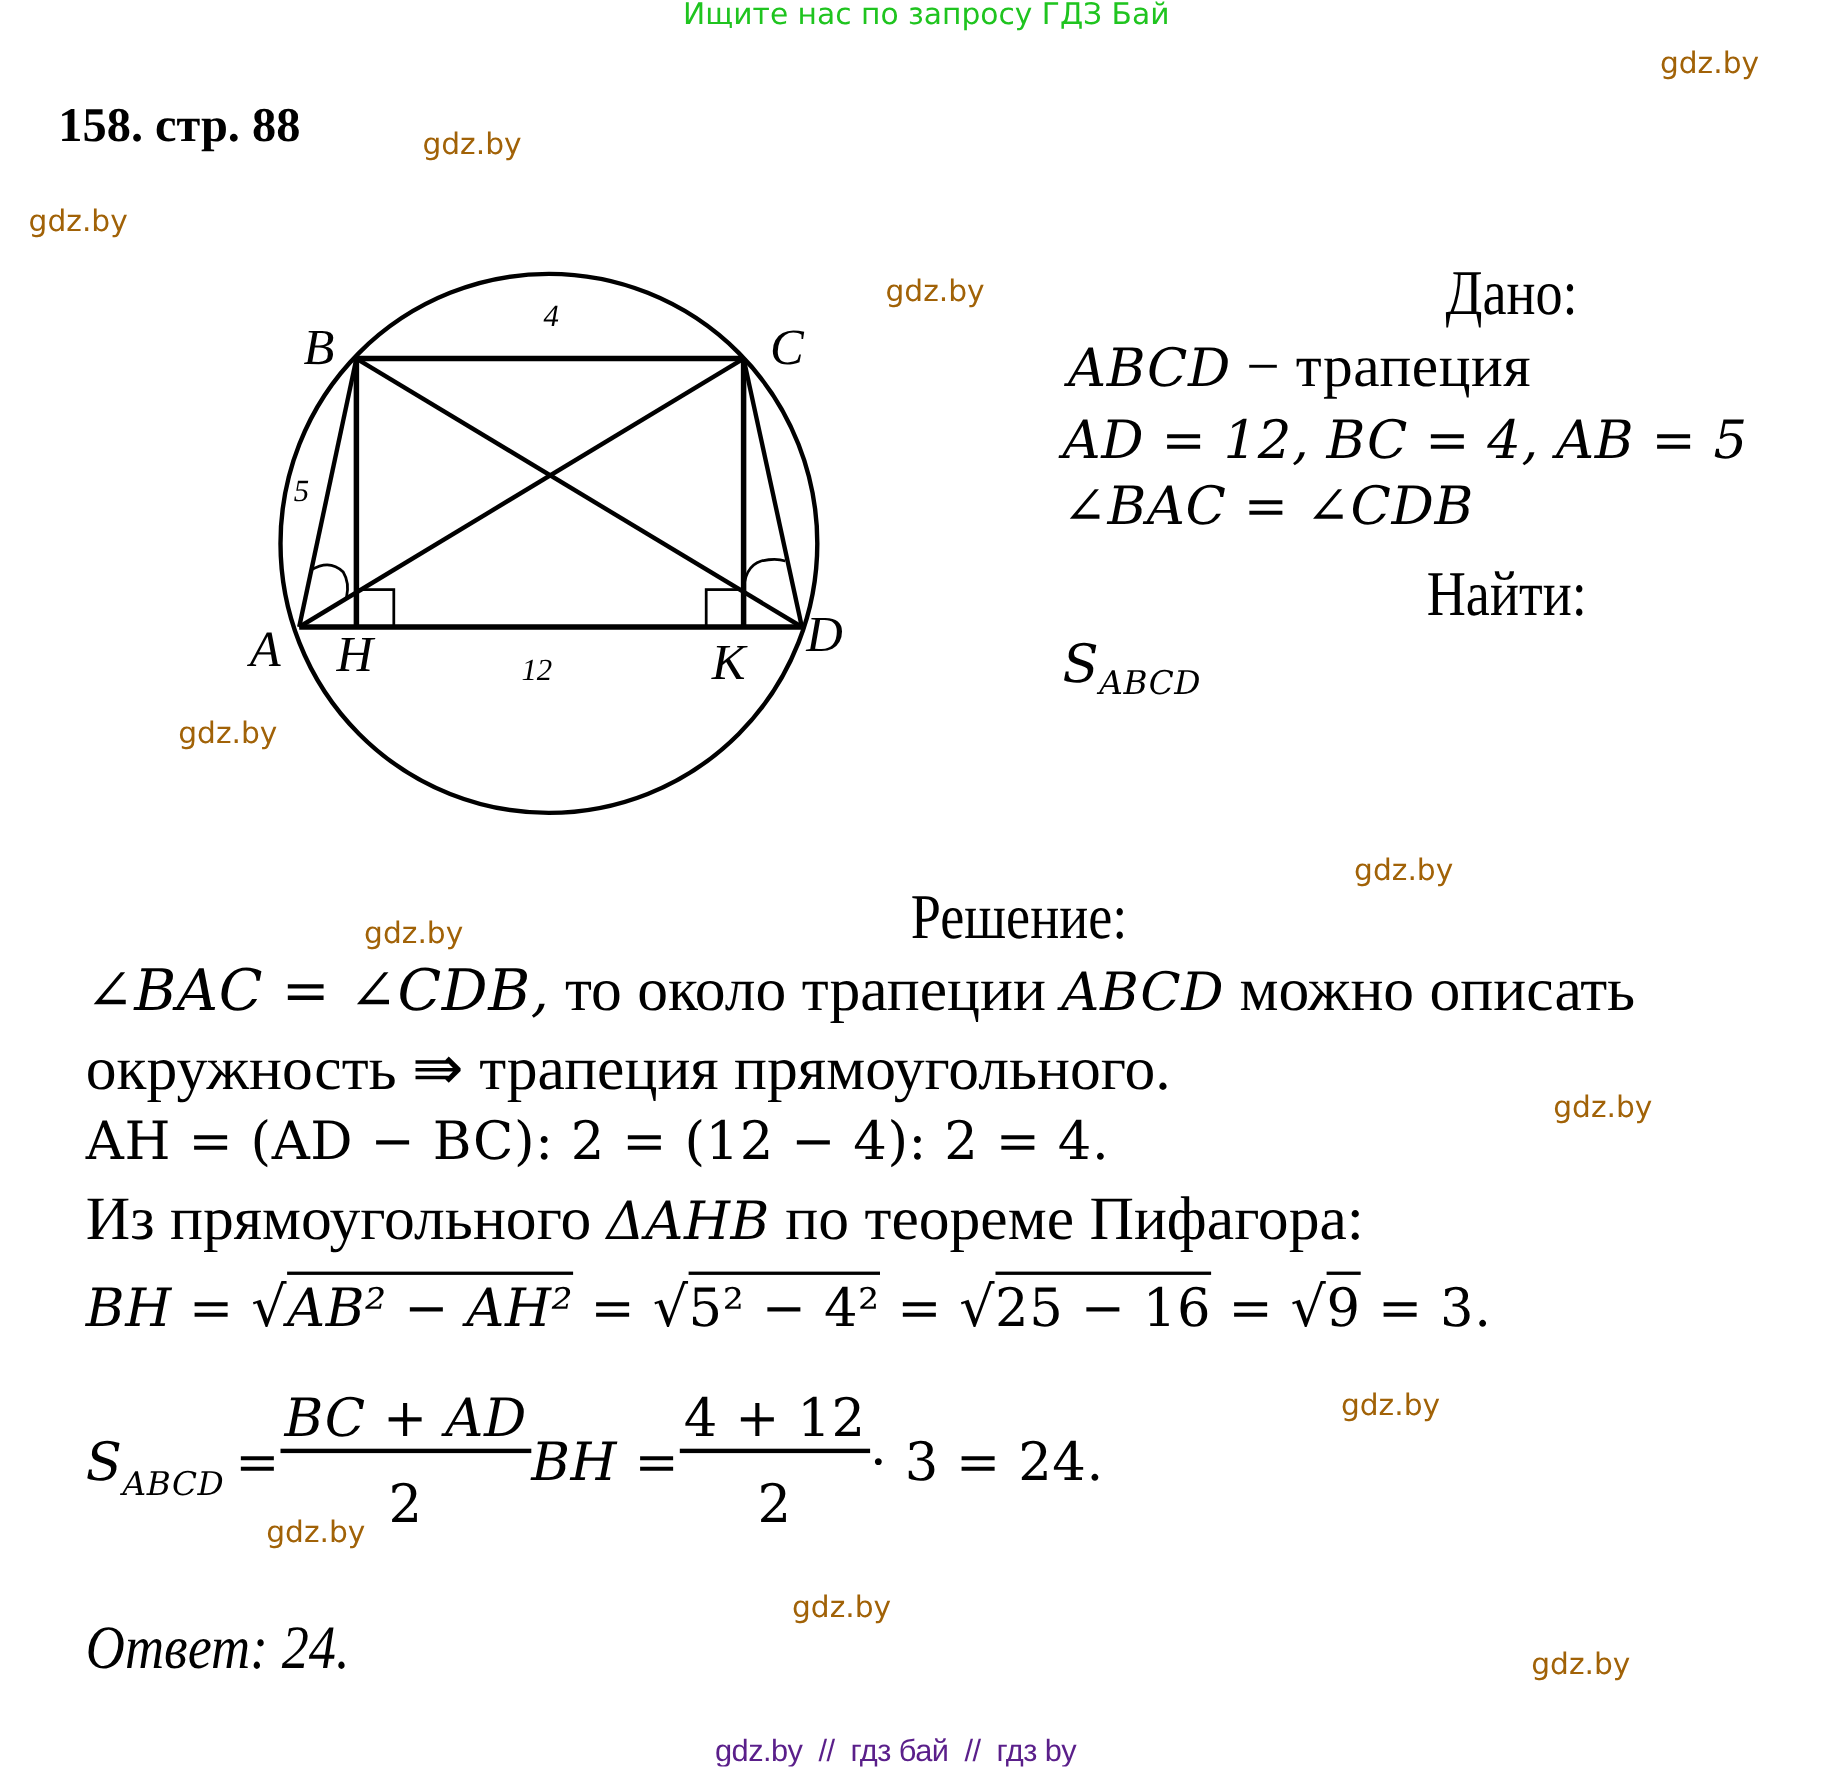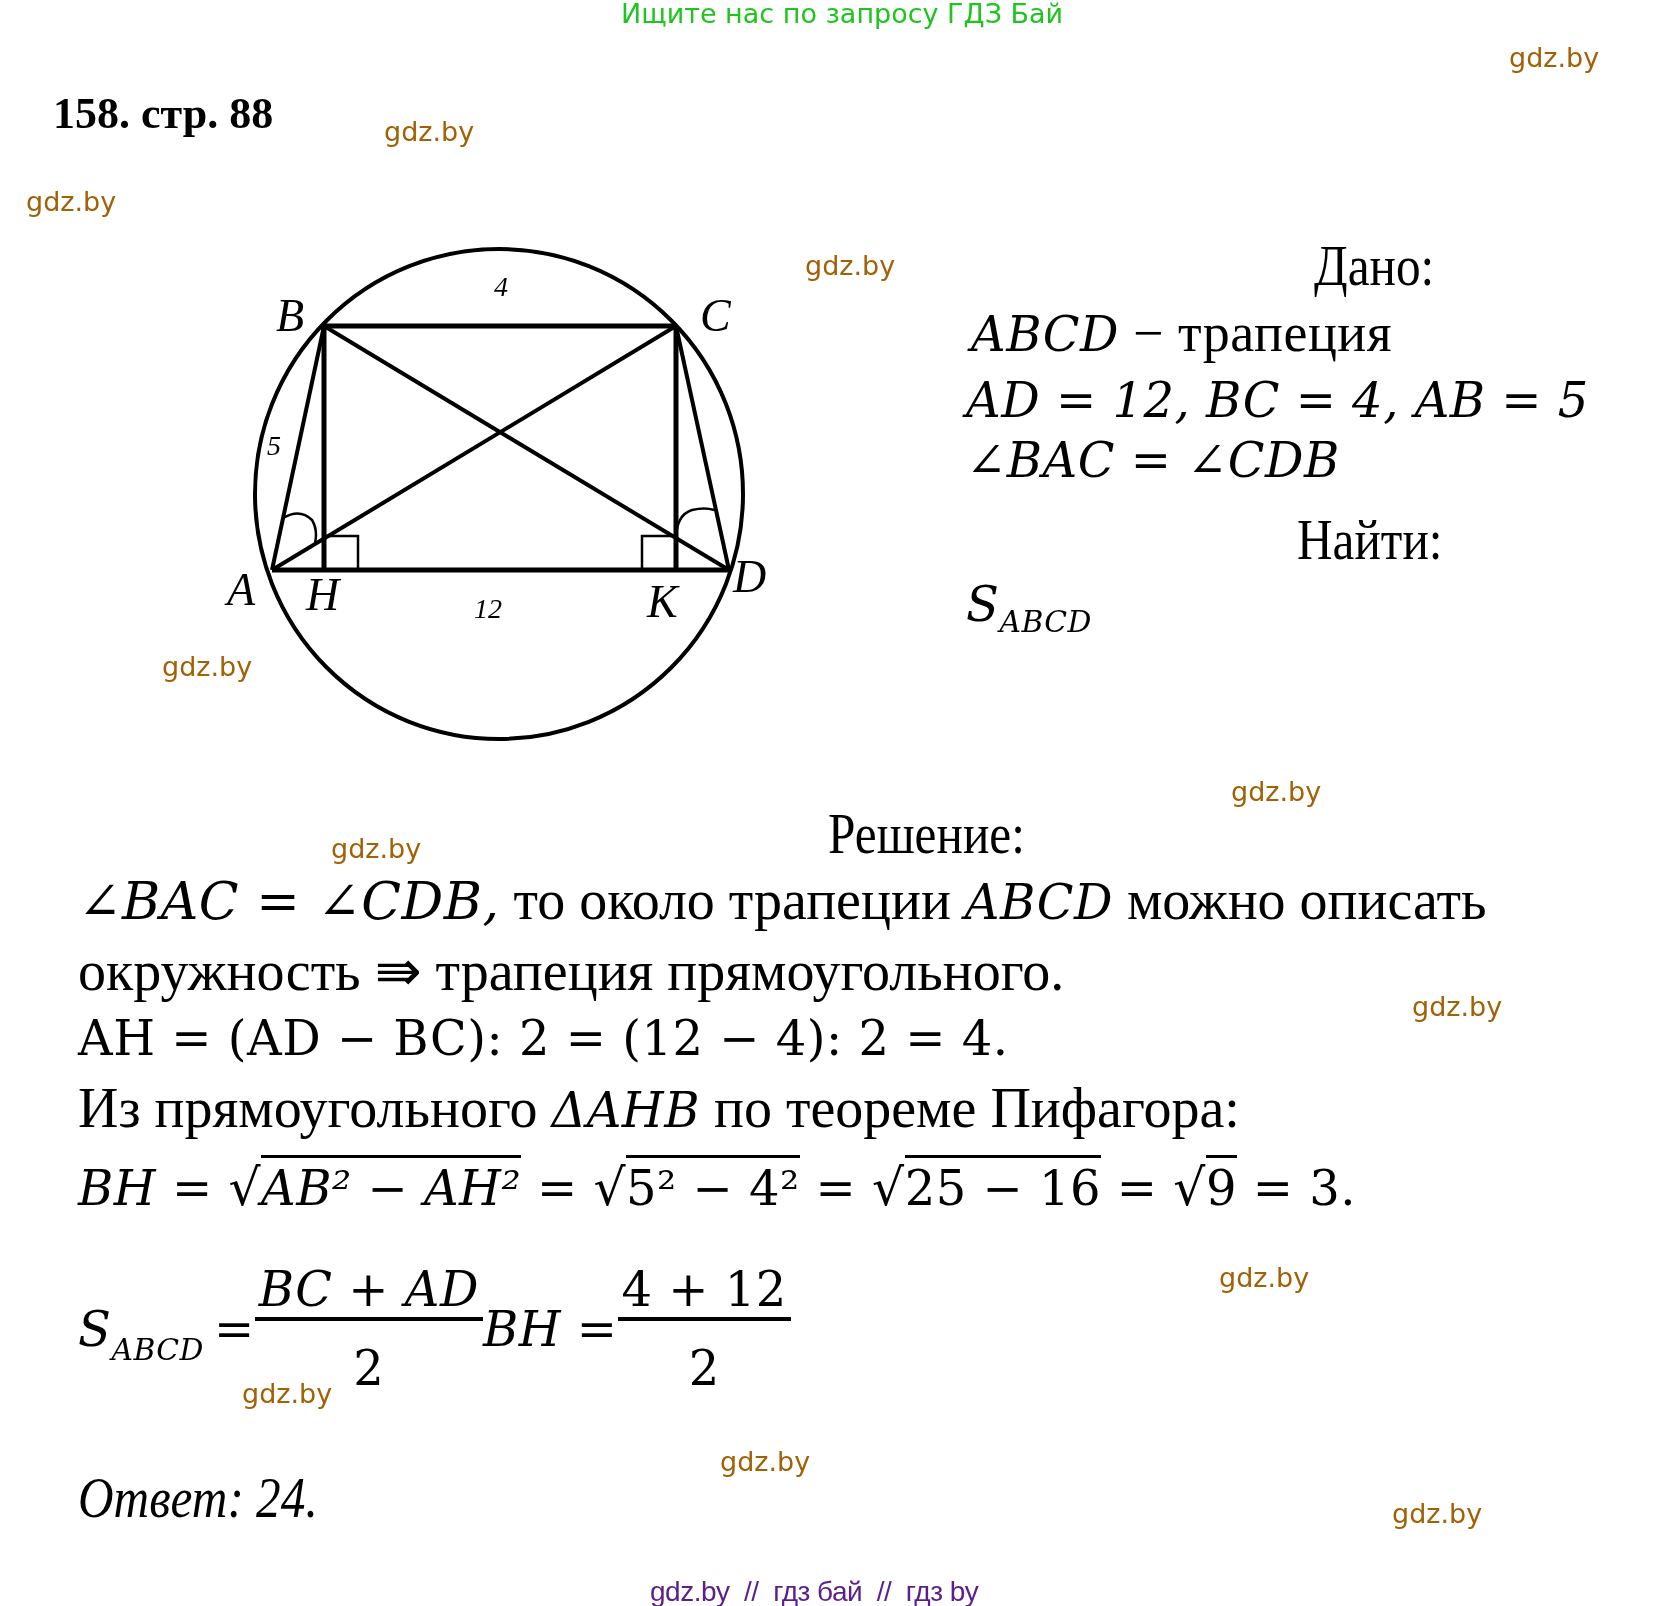--- a/index.html
+++ b/index.html
@@ -108,17 +108,18 @@
   <span style="margin-left:10px;"> = </span>
   <span class="frac">
       <i class="num">BC + AD</i>
       <span class="den">2</span>
     </span>
   <i>BH = </i>
   <span class="frac">
       <span class="num">4 + 12</span>
       <span class="den">2</span>
     </span>
+  <span>· 3 = 24.</span>
 </div>
 
 <div class="abs answer" style="left:78px; top:1466px;">Ответ: 24.</div>
 
 <div class="abs footer" style="left:650px; top:1576px; white-space:pre;">gdz.by  //  гдз бай  //  гдз by</div>
 
 </body></html>

